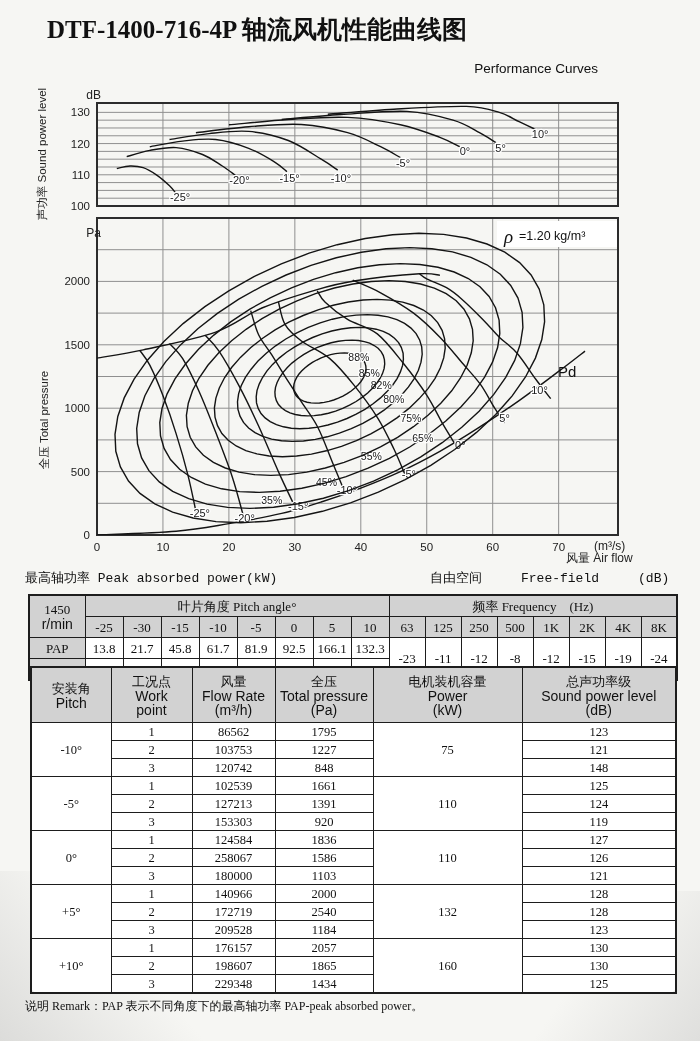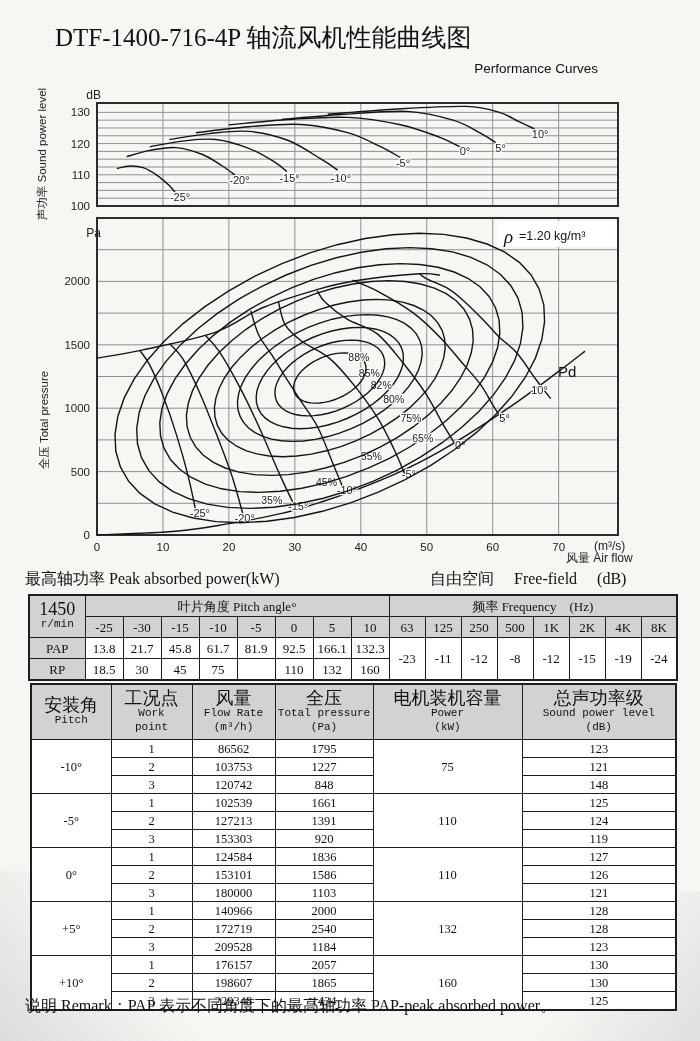--- a/index.html
+++ b/index.html
@@ -1,45 +1,45 @@
 <!DOCTYPE html>
 <html><head>
 <meta charset="utf-8">
 <style>
   html,body{margin:0;padding:0;}
   body{width:700px;height:1041px;position:relative;background:#f6f6f3;font-family:"Liberation Serif",serif;color:#111;overflow:hidden;}
   .corner-shade{position:absolute;pointer-events:none;}
   .bl{left:0;bottom:0;width:230px;height:170px;background:linear-gradient(50deg,#dcdcda 0%,rgba(246,246,243,0) 55%);}
   .br{right:0;bottom:0;width:200px;height:150px;background:linear-gradient(-55deg,#dfdfdd 0%,rgba(246,246,243,0) 55%);}
-  .title{position:absolute;left:47px;top:13px;margin:8px;font-size:25px;font-weight:normal;font-family:"Liberation Serif",serif;white-space:nowrap;}
+  .title{position:absolute;left:47px;top:13px;margin:0;font-size:25px;font-weight:bold;font-family:"Liberation Serif",serif;white-space:nowrap;}
   .perf{position:absolute;left:420px;top:61px;width:178px;text-align:right;font-family:"Liberation Sans",sans-serif;font-size:13.5px;}
   svg#charts{position:absolute;left:0;top:0;z-index:1;}
   .grid{stroke:#8f8f8f;stroke-width:1;}
   .frame{fill:none;stroke:#2c2c2c;stroke-width:2;}
   .curve{fill:none;stroke:#141414;stroke-width:1.4;}
   .tick{font:11.5px "Liberation Sans",sans-serif;fill:#222;}
   .clabel{font:11px "Liberation Sans",sans-serif;fill:#1a1a1a;stroke:#fff;stroke-width:2.6px;paint-order:stroke;}
   .elabel{font:10.5px "Liberation Sans",sans-serif;fill:#1a1a1a;stroke:#fff;stroke-width:2.4px;paint-order:stroke;}
   .axis-title{font:11.5px "Liberation Sans",sans-serif;fill:#222;}
   .unit-label{font:12px "Liberation Sans",sans-serif;fill:#222;}
   .rho{font:italic 19px "Liberation Serif",serif;fill:#111;}
   .rho-val{font:12.5px "Liberation Sans",sans-serif;fill:#111;}
   .pd{font:15px "Liberation Sans",sans-serif;fill:#111;}
-  .section-line{position:absolute;font-size:16px;white-space:nowrap;z-index:2;}
+  .section-line{position:absolute;font-size:13px;white-space:nowrap;z-index:2;font-family:Liberation Mono, monospace;}
   table{border-collapse:collapse;position:absolute;z-index:2;table-layout:fixed;background:#fff;}
   td{border:1px solid #1d1d1d;text-align:center;vertical-align:middle;padding:0;overflow:hidden;}
   #t1{left:28px;top:594px;width:648px;font-size:13px;}
   #t1 td{height:20px;line-height:15px;}
-  #t2{left:30px;top:683px;width:645px;font-size:12.5px;border-radius:10px;}
+  #t2{left:30px;top:666px;width:645px;font-size:12.5px;border-radius:10px;}
   #t2 td{height:17px;line-height:16px;}
   .g{background:#d2d2d2;}
   #t1,#t2{border:2px solid #1d1d1d;}
-  .hzh{font-size:18px;line-height:15px;}
-  .hen{font-size:11px;line-height:14px;font-family:Liberation Mono, monospace;}
-  .remark{position:absolute;left:25px;top:998px;font-size:16px;line-height:16.5px;z-index:2;white-space:nowrap;}
+  .hzh{font-size:13px;line-height:15px;}
+  .hen{font-size:14px;line-height:14px;font-family:Liberation Sans, sans-serif;}
+  .remark{position:absolute;left:25px;top:998px;font-size:12px;line-height:16.5px;z-index:2;white-space:nowrap;}
   .remark .l2{margin-left:88px;}
 </style>
 </head>
 <body>
 
 <div class="corner-shade bl"></div>
 <div class="corner-shade br"></div>
 
 <h1 class="title">DTF-1400-716-4P 轴流风机性能曲线图</h1>
 <div class="perf">Performance Curves</div>
@@ -349,21 +349,21 @@
   <tr>
     <td rowspan="3">0°</td>
     <td>1</td>
     <td>124584</td>
     <td>1836</td>
     <td rowspan="3">110</td>
     <td>127</td>
   </tr>
   <tr>
     <td>2</td>
-    <td>153101</td>
+    <td>258067</td>
     <td>1586</td>
     <td>126</td>
   </tr>
   <tr>
     <td>3</td>
     <td>180000</td>
     <td>1103</td>
     <td>121</td>
   </tr>
   <tr>

